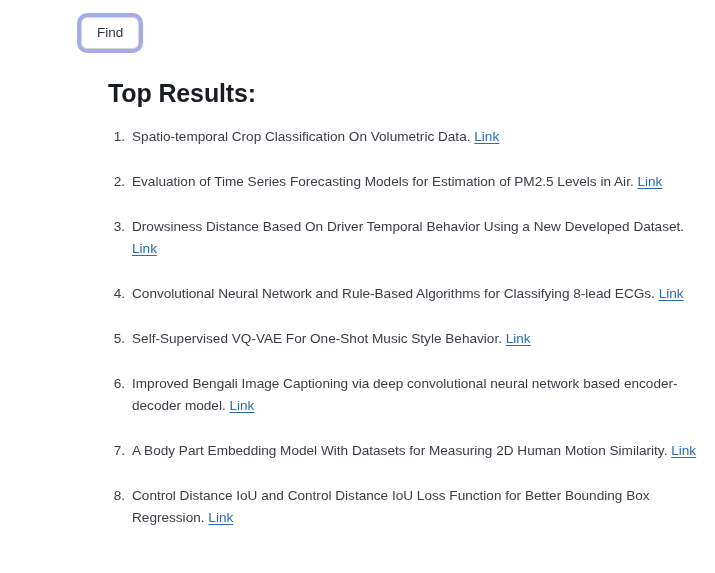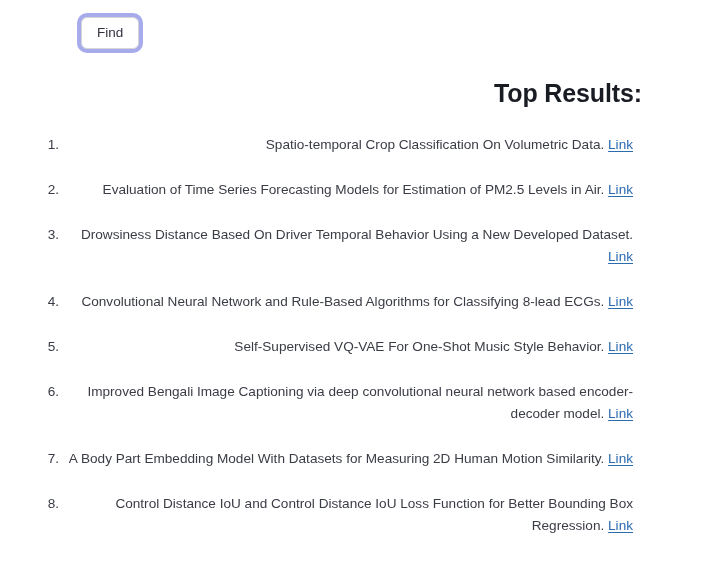--- a/index.html
+++ b/index.html
@@ -36,42 +36,41 @@
     line-height: 1;
     border: 1px solid #d5d6d8;
     border-radius: 6px;
     cursor: pointer;
     outline: none;
     box-shadow: 0 0 0 4px #a7abec;
   }
 
   
   .content {
-    padding: 0 0 0 42px;
+    padding: 0 0 0 108px;
     width: 600px;
-    text-align: right;
   }
   .page-title {
     margin: 29px 0 0 0;
     font-size: 25px;
     line-height: 1.2;
     font-weight: 700;
     letter-spacing: -0.005em;
     color: #1a1c24;
   }
   .subtitle {
     margin: 13px 0 0 0;
     font-size: 11.5px;
     line-height: 1.4;
     color: #83868f;
   }
 
   
   .results-list {
-    margin: 26px 0 0 0;
+    margin: 18px 0 0 0;
     padding: 0;
     list-style: none;
     counter-reset: result;
   }
   .result-item {
     position: relative;
     counter-increment: result;
     padding: 0 0 0 24px;
     margin: 0 0 23px 0;
     font-size: 13.6px;

